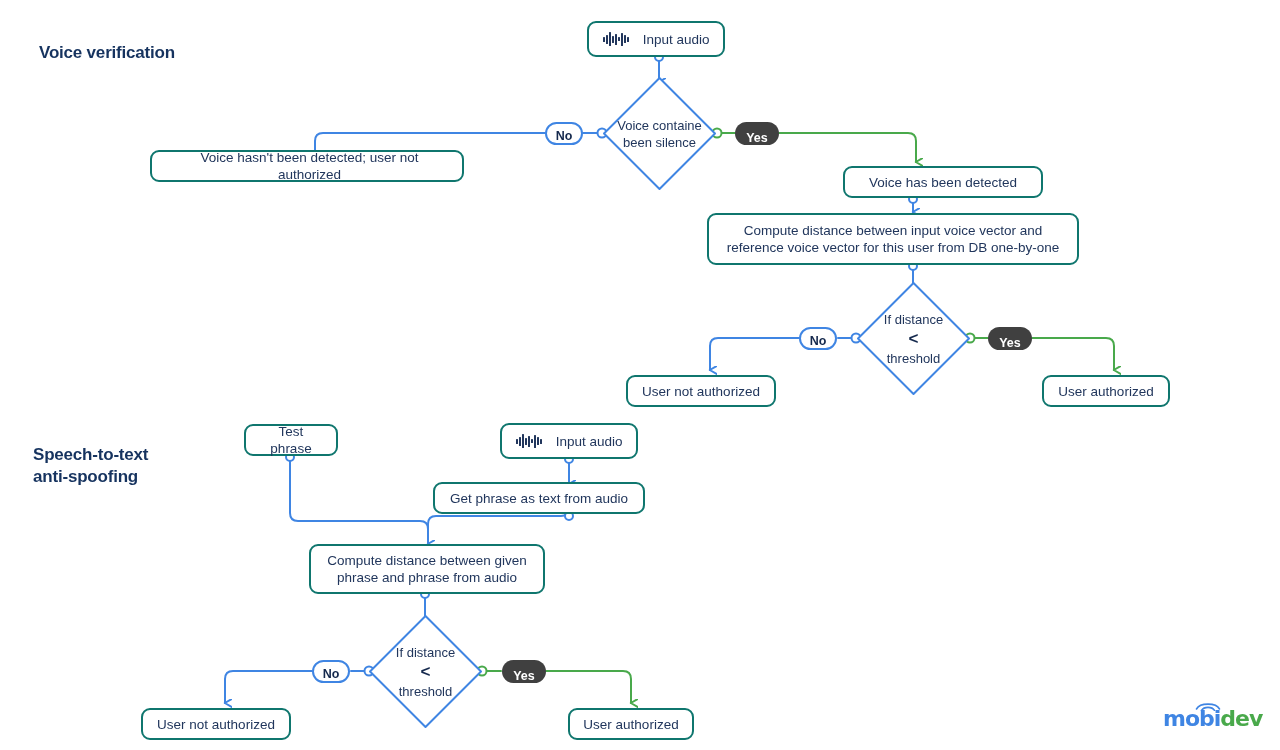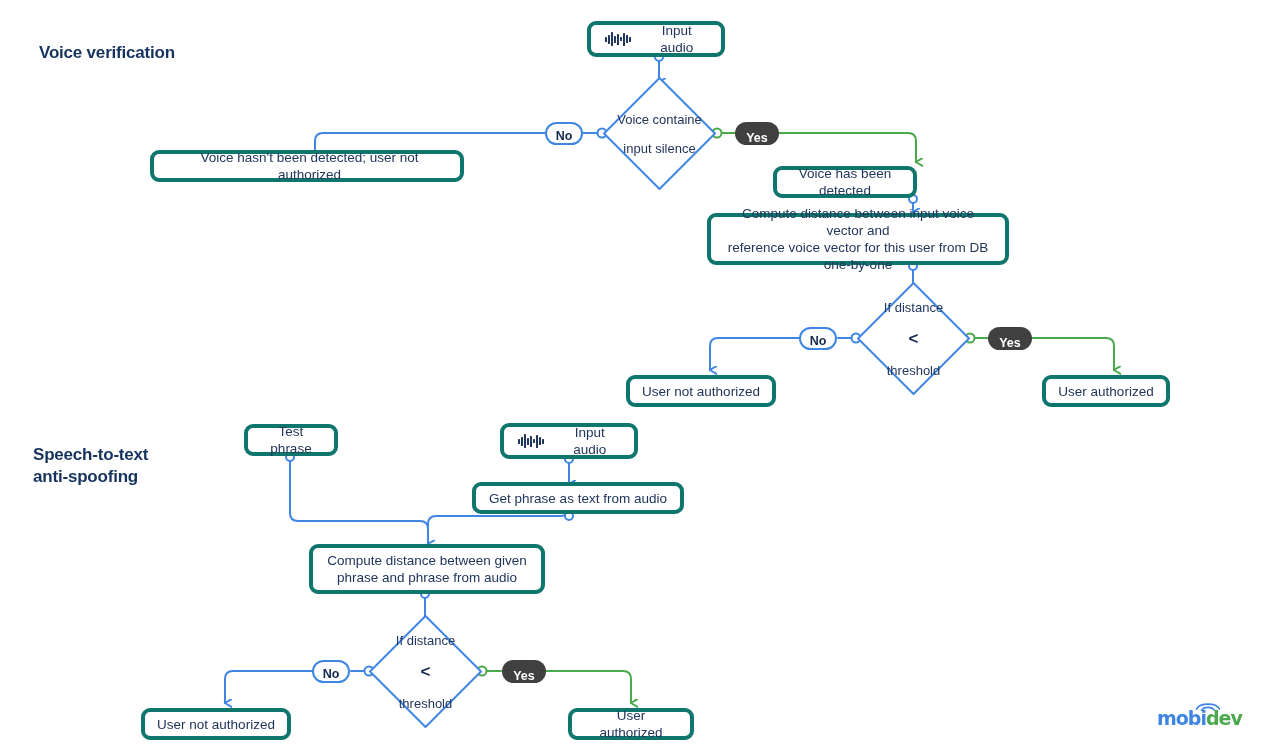--- a/index.html
+++ b/index.html
@@ -32,21 +32,21 @@
     white-space: pre-line;
     margin-top: 20px;
   }
   #title-voice { left: 39px; top: 22px; }
   #title-speech { left: 33px; top: 424px; }
 
   
   .node {
     position: absolute;
     box-sizing: border-box;
-    border: 4px solid #0f766e;
+    border: 2px solid #0f766e;
     border-radius: 9px;
     background: #ffffff;
     color: #21365c;
     font-family: "Liberation Sans", sans-serif;
     font-size: 13.5px;
     line-height: 17px;
     display: flex;
     align-items: center;
     justify-content: center;
     text-align: center;
@@ -84,21 +84,20 @@
     display: flex;
     flex-direction: column;
     align-items: center;
     justify-content: center;
     color: #21365c;
     font-family: "Liberation Sans", sans-serif;
     font-size: 13px;
     line-height: 17px;
     text-align: center;
     pointer-events: none;
-    gap: 12px;
   }
   .diamond-text .dm-op {
     font-size: 17px;
     font-weight: bold;
     line-height: 18px;
     margin: 2px 0;
     color: #15294d;
   }
 
   
@@ -128,25 +127,25 @@
   
   #brand-logo {
     position: absolute;
     left: 1157px;
     top: 701px;
     width: 96px;
     height: 30px;
   }
   #brand-logo .logo-text {
     position: absolute;
-    left: 0;
+    left: 6px;
     top: 7px;
     font-family: "DejaVu Sans", sans-serif;
     font-weight: bold;
-    font-size: 19px;
+    font-size: 22px;
     letter-spacing: -1px;
     line-height: 21px;
   }
   #brand-logo .logo-mobi { color: #3f85e3; }
   #brand-logo .logo-dev  { color: #49a94b; }
   #brand-logo .logo-arc  { position: absolute; left: 38px; top: 0px; }
 </style>
 </head>
 <body>
 
@@ -227,40 +226,40 @@
   </span>
   <span class="node-label">Input audio</span>
 </div>
 
 <div class="diamond-wrap" style="left:601px; top:75px; width:117px; height:117px;">
   <svg class="diamond-shape" viewBox="0 0 117 117" xmlns="http://www.w3.org/2000/svg">
     <path d="M58.5,3 L114,58.5 L58.5,114 L3,58.5 Z" fill="#ffffff" stroke="#3f85e3" stroke-width="2" stroke-linejoin="round"></path>
   </svg>
   <div class="diamond-text">
     <span>Voice containe</span>
-    <span>input silence</span>
+    <span>been silence</span>
   </div>
 </div>
 
 <div class="pill no" style="left:545px; top:122px; width:38px;">
   <span>No</span>
 </div>
 <div class="pill yes" style="left:735px; top:122px; width:44px;">
   <span>Yes</span>
 </div>
 
 <div class="node" style="left:150px; top:150px; width:314px; height:32px;padding-left:17px;">
   <span class="node-label">Voice hasn't been detected; user not authorized</span>
 </div>
 
-<div class="node" style="left:773px; top:166px; width:144px; height:32px;">
+<div class="node" style="left:843px; top:166px; width:200px; height:32px;text-align:right;">
   <span class="node-label">Voice has been detected</span>
 </div>
 
-<div class="node" style="left:707px; top:213px; width:302px; height:52px;">
+<div class="node" style="left:707px; top:213px; width:372px; height:52px;">
   <span class="node-label">Compute distance between input voice vector and
 reference voice vector for this user from DB one-by-one</span>
 </div>
 
 <div class="diamond-wrap" style="left:855px; top:280px; width:117px; height:117px;">
   <svg class="diamond-shape" viewBox="0 0 117 117" xmlns="http://www.w3.org/2000/svg">
     <path d="M58.5,3 L114,58.5 L58.5,114 L3,58.5 Z" fill="#ffffff" stroke="#3f85e3" stroke-width="2" stroke-linejoin="round"></path>
   </svg>
   <div class="diamond-text">
     <span>If distance</span>
@@ -296,21 +295,21 @@
     <i style="height:7px"></i>
       <i style="height:11px"></i>
       <i style="height:4px"></i>
     <i style="height:13px"></i>
       <i style="height:8px"></i>
       <i style="height:5px"></i>
   </span>
   <span class="node-label">Input audio</span>
 </div>
 
-<div class="node" style="left:472px; top:482px; width:212px; height:32px;">
+<div class="node" style="left:433px; top:482px; width:212px; height:32px;">
   <span class="node-label">Get phrase as text from audio</span>
 </div>
 
 <div class="node" style="left:309px; top:544px; width:236px; height:50px;">
   <span class="node-label">Compute distance between given
 phrase and phrase from audio</span>
 </div>
 
 <div class="diamond-wrap" style="left:367px; top:613px; width:117px; height:117px;">
   <svg class="diamond-shape" viewBox="0 0 117 117" xmlns="http://www.w3.org/2000/svg">

